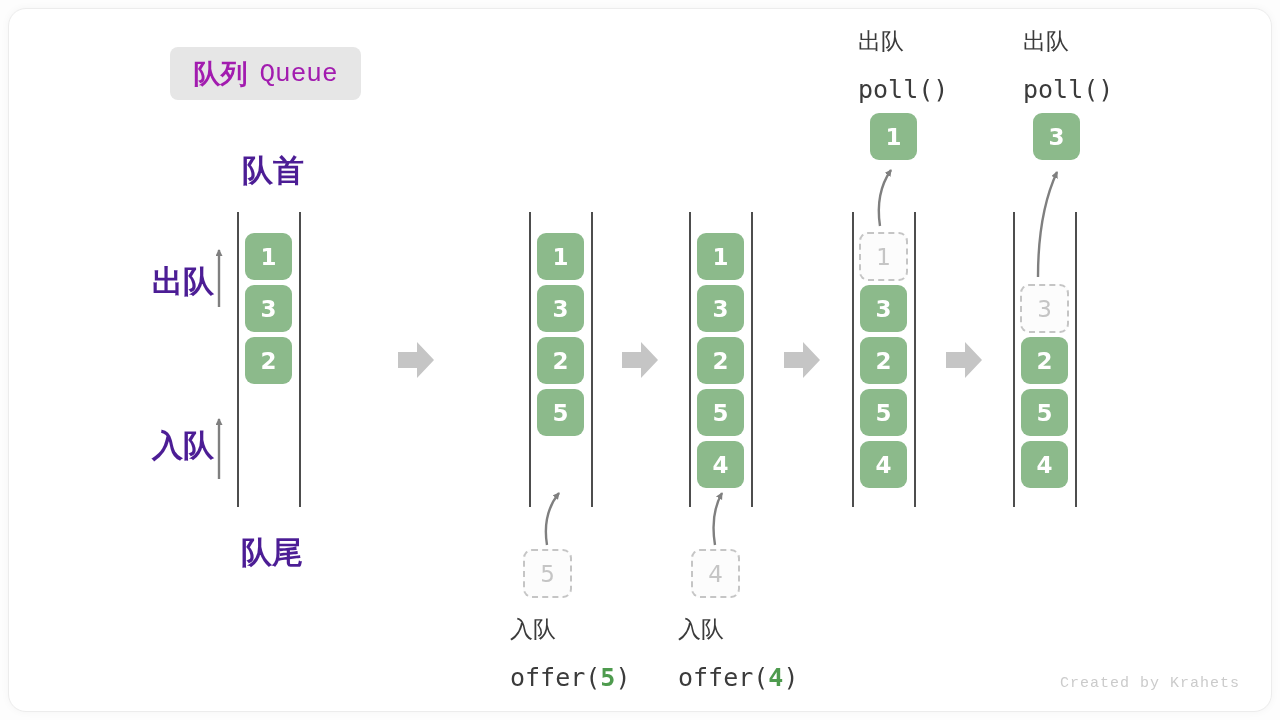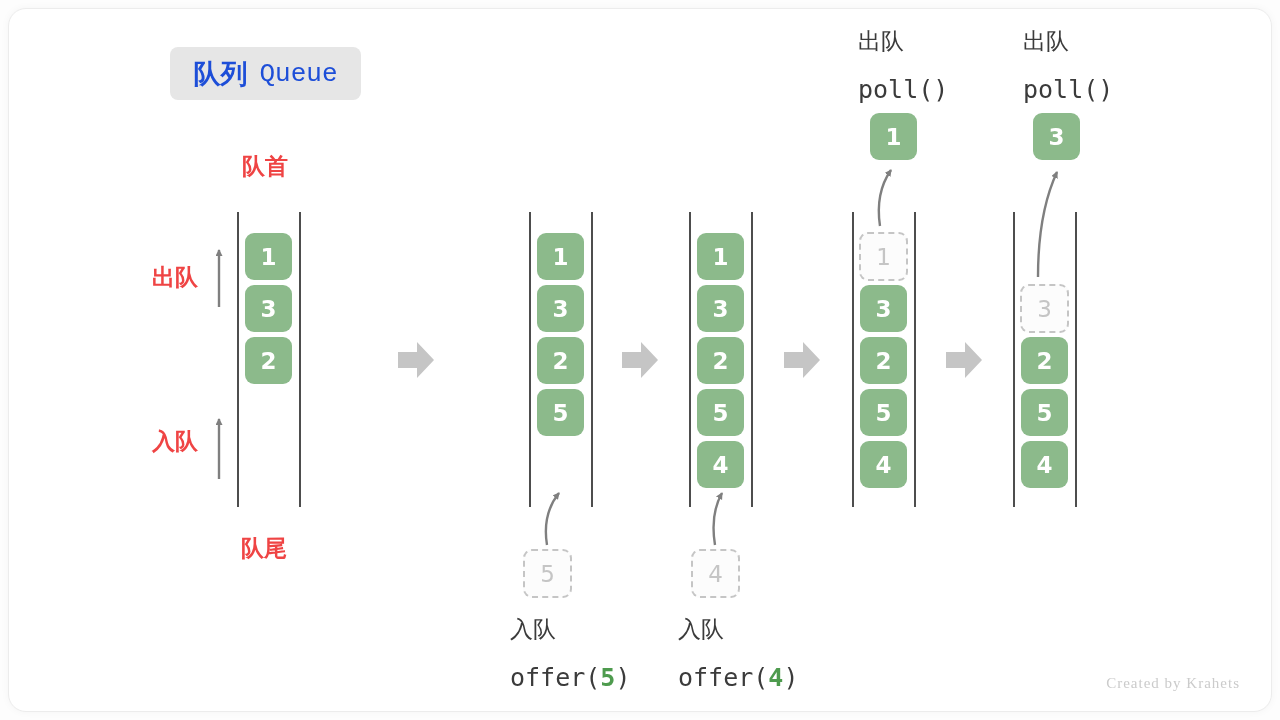--- a/index.html
+++ b/index.html
@@ -9,26 +9,26 @@
     background:#fdfdfd;
   }
   .card{
     position:absolute;left:8px;top:8px;right:8px;bottom:8px;
     background:#ffffff;border:1px solid #ececec;border-radius:18px;
     box-shadow:0 0 8px rgba(0,0,0,0.04);
   }
   .title-box{
     position:absolute;left:170px;top:47px;width:191px;height:53px;
     background:#E6E6E6;border-radius:8px;display:flex;align-items:center;
-    justify-content:center;gap:12px;color:#1d4ed8;
+    justify-content:center;gap:12px;color:#a21caf;
   }
   .title-zh{font-size:27px;font-weight:700;}
   .title-en{font-size:26px;font-family:Liberation Mono, monospace;}
   .side-label{
-    position:absolute;color:#ef4444;font-size:23px;font-weight:700;
+    position:absolute;color:#4c1d95;font-size:31px;font-weight:700;
     white-space:nowrap;line-height:1;
   }
   .op-label{position:absolute;color:#3B3B3B;white-space:nowrap;}
   .op-zh{font-size:23px;font-weight:500;line-height:1;}
   .op-code{
     margin-top:24px;font-family:"DejaVu Sans Mono","Liberation Mono",monospace;
     font-size:25px;line-height:1;color:#3B3B3B;
   }
   .op-num{color:#4E9B4E;font-weight:700;}
   .queue-wall{position:absolute;width:2px;background:#4D4D4D;}
@@ -47,21 +47,21 @@
     background:#FCFCFC;border:2px dashed #C5C5C5;color:#C5C5C5;
     font-size:23px;display:flex;align-items:center;justify-content:center;z-index:2;
   }
   .result-cell{
     position:absolute;width:47px;height:47px;border-radius:9px;
     background:#8CBA8B;color:#ffffff;font-size:23px;font-weight:700;
     display:flex;align-items:center;justify-content:center;z-index:2;
   }
   .watermark{
     position:absolute;right:40px;top:675px;color:#CBCBCB;font-size:15px;
-    font-family:Liberation Serif, serif;letter-spacing:1px;
+    font-family:Liberation Mono, monospace;letter-spacing:1px;
   }
   #overlay{position:absolute;left:0;top:0;z-index:5;pointer-events:none;}
 </style>
 </head>
 <body>
 
 <div id="stage">
   <div class="card"></div>
 
   <div class="title-box">

